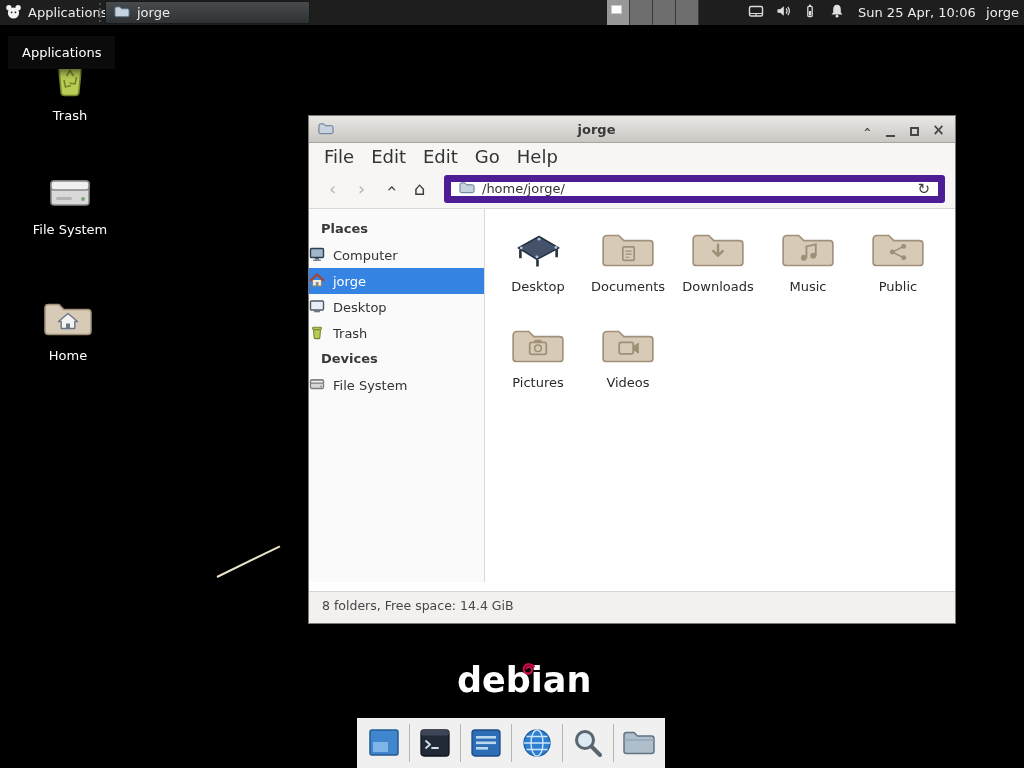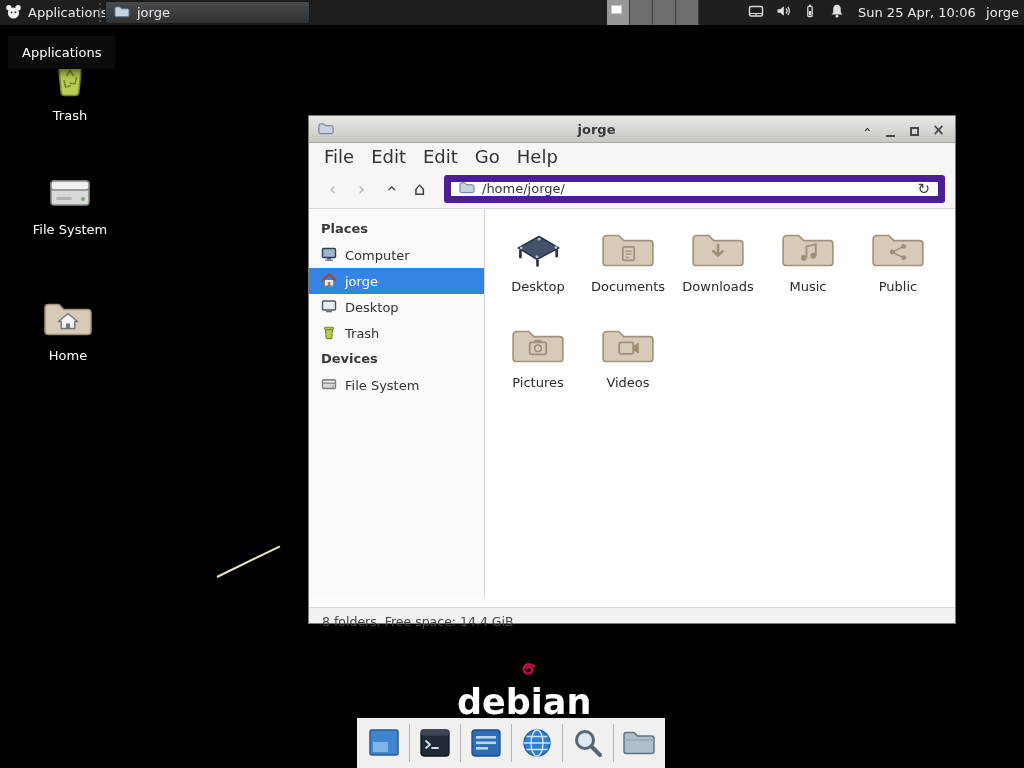--- a/index.html
+++ b/index.html
@@ -45,32 +45,32 @@
   .tbtn { width:27px; height:27px; display:flex; align-items:center; justify-content:center; font-size:18px; color:#3e3e3e; border-radius:3px; }
   .tbtn.disabled { color:#b8b5b0; }
   .up-gly { display:inline-block; transform:rotate(-90deg); font-size:18px; }
   .pathbar { flex:1; margin-left:9px; height:28px; background:#fff; border:7px solid #4c1d95; border-radius:3px; display:flex; align-items:center; gap:7px; padding:0 8px; font-size:13px; color:#333; }
   .pathbar .spacer { flex:1; }
   .refresh { font-size:15px; color:#3e3e3e; }
 
   .win-body { flex:1; display:flex; min-height:0; }
   .sidebar { width:176px; background:#fafafa; border-right:1px solid #dad8d5; padding-top:7px; font-size:13px; color:#333; }
   .side-header { font-weight:bold; padding:5px 0 6px 12px; color:#383838; }
-  .side-row { height:26px; display:flex; align-items:center; gap:8px; padding-left:12px; }
+  .side-row { height:26px; display:flex; align-items:center; gap:8px; }
   .side-row.selected { background:#3584e4; color:#fff; }
 
   .main { flex:1; padding:14px 0 0 8px; display:grid; grid-template-columns:repeat(5,90px); grid-auto-rows:96px; align-content:start; background:#fff; }
   .fcell { display:flex; flex-direction:column; align-items:center; }
   .ficon-box { height:54px; display:flex; align-items:center; justify-content:center; }
   .flabel { font-size:13px; color:#2a2a2a; text-align:center; margin-top:2px; }
 
-  .statusbar { height:16px; background:#f2f1ef; border-top:1px solid #d7d5d1; line-height:27px; padding-left:13px; font-size:12.5px; color:#474747;margin-top:9px; }
+  .statusbar { height:32px; background:#f2f1ef; border-top:1px solid #d7d5d1; line-height:27px; padding-left:13px; font-size:12.5px; color:#474747;margin-top:9px; }
 
   
-  .debian { position:absolute; left:457px; top:682px; font-size:35px; font-weight:bold; color:#fff; z-index:5; }
+  .debian { position:absolute; left:457px; top:660px; font-size:35px; font-weight:bold; color:#fff; z-index:5; }
   .swirl { position:absolute; left:520px; top:661px; z-index:6; }
 
   .dock { position:absolute; left:357px; top:718px; width:308px; height:50px; background:#f0f0f0; display:flex; align-items:center; justify-content:center; gap:4px; z-index:10; }
   .ditem { width:42px; height:42px; display:flex; align-items:center; justify-content:center; }
   .dsep { width:1px; height:38px; background:#b6b6b6; }
 
   .artifact-line { position:absolute; left:217px; top:576px; width:70px; border-top:2px solid #ece3c6; transform:rotate(-26deg); transform-origin:left center; z-index:3; }
 </style>
 </head>
 <body>

